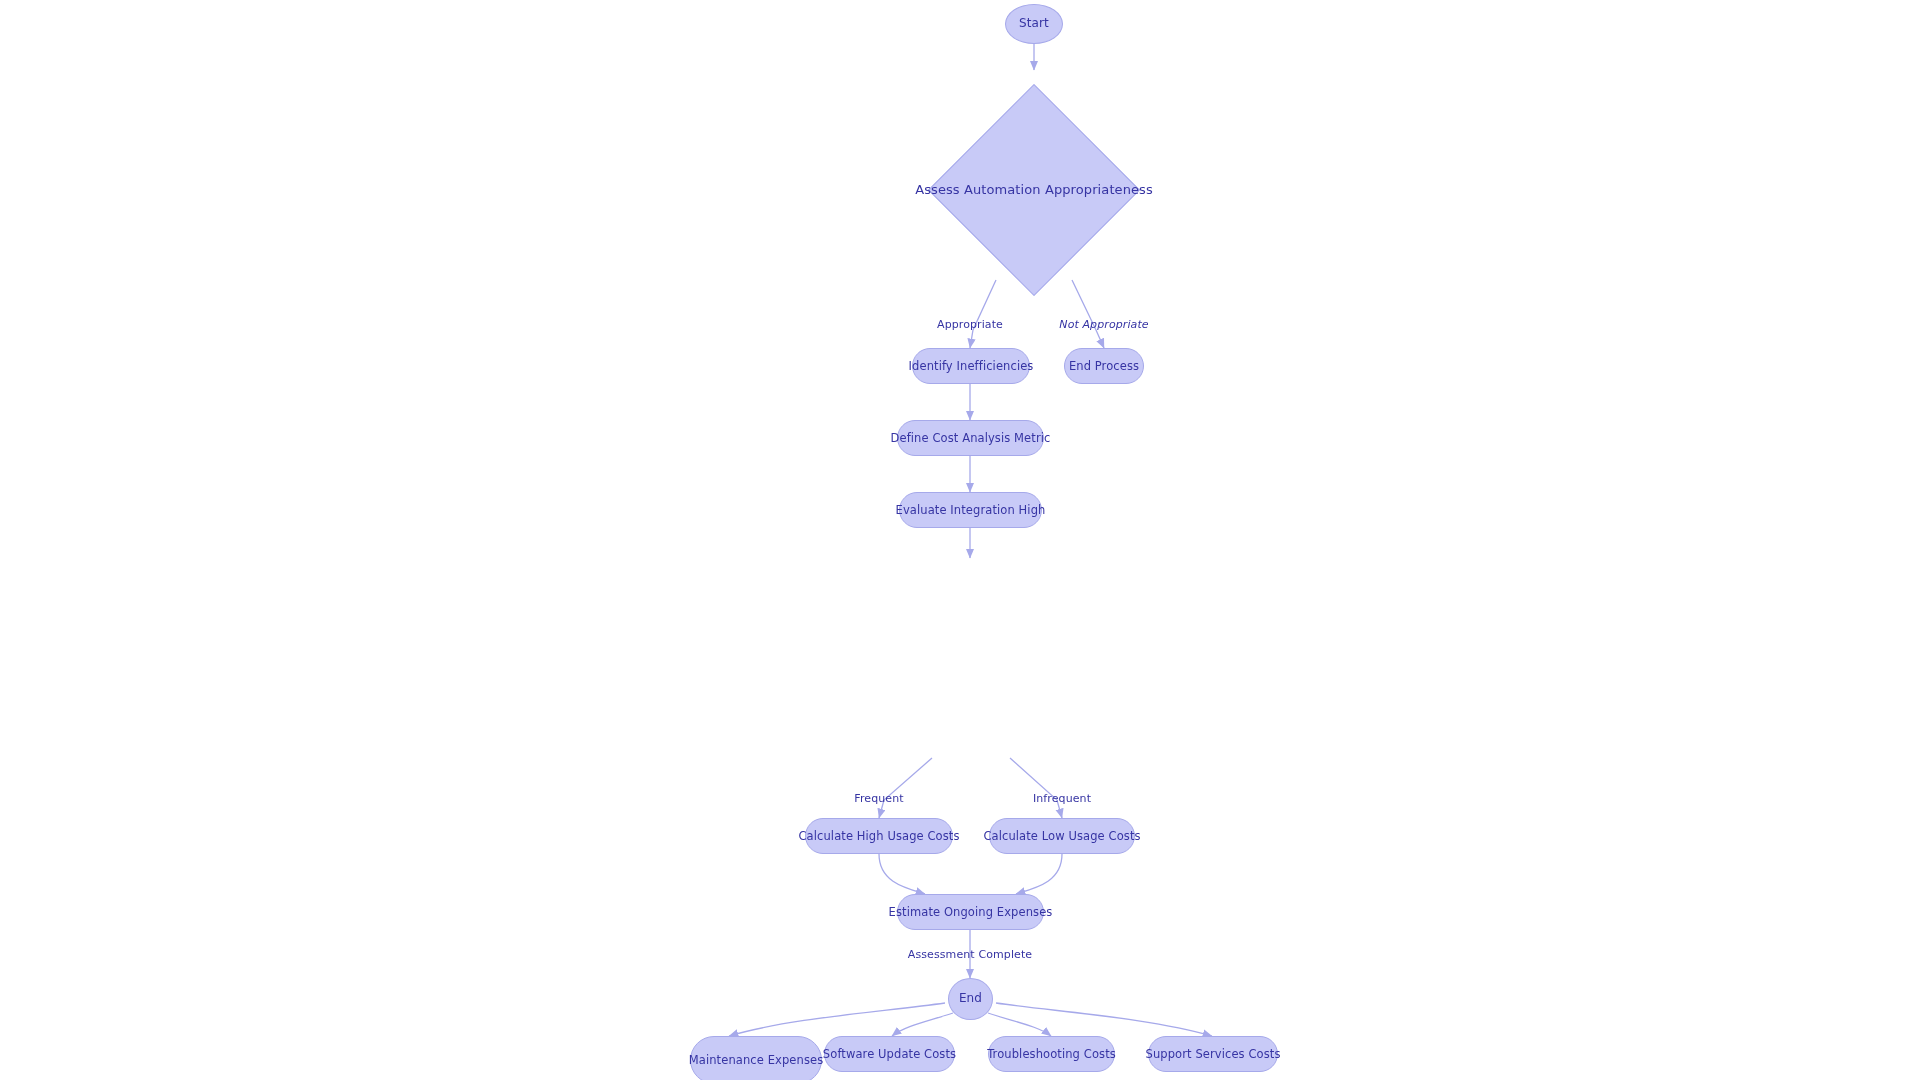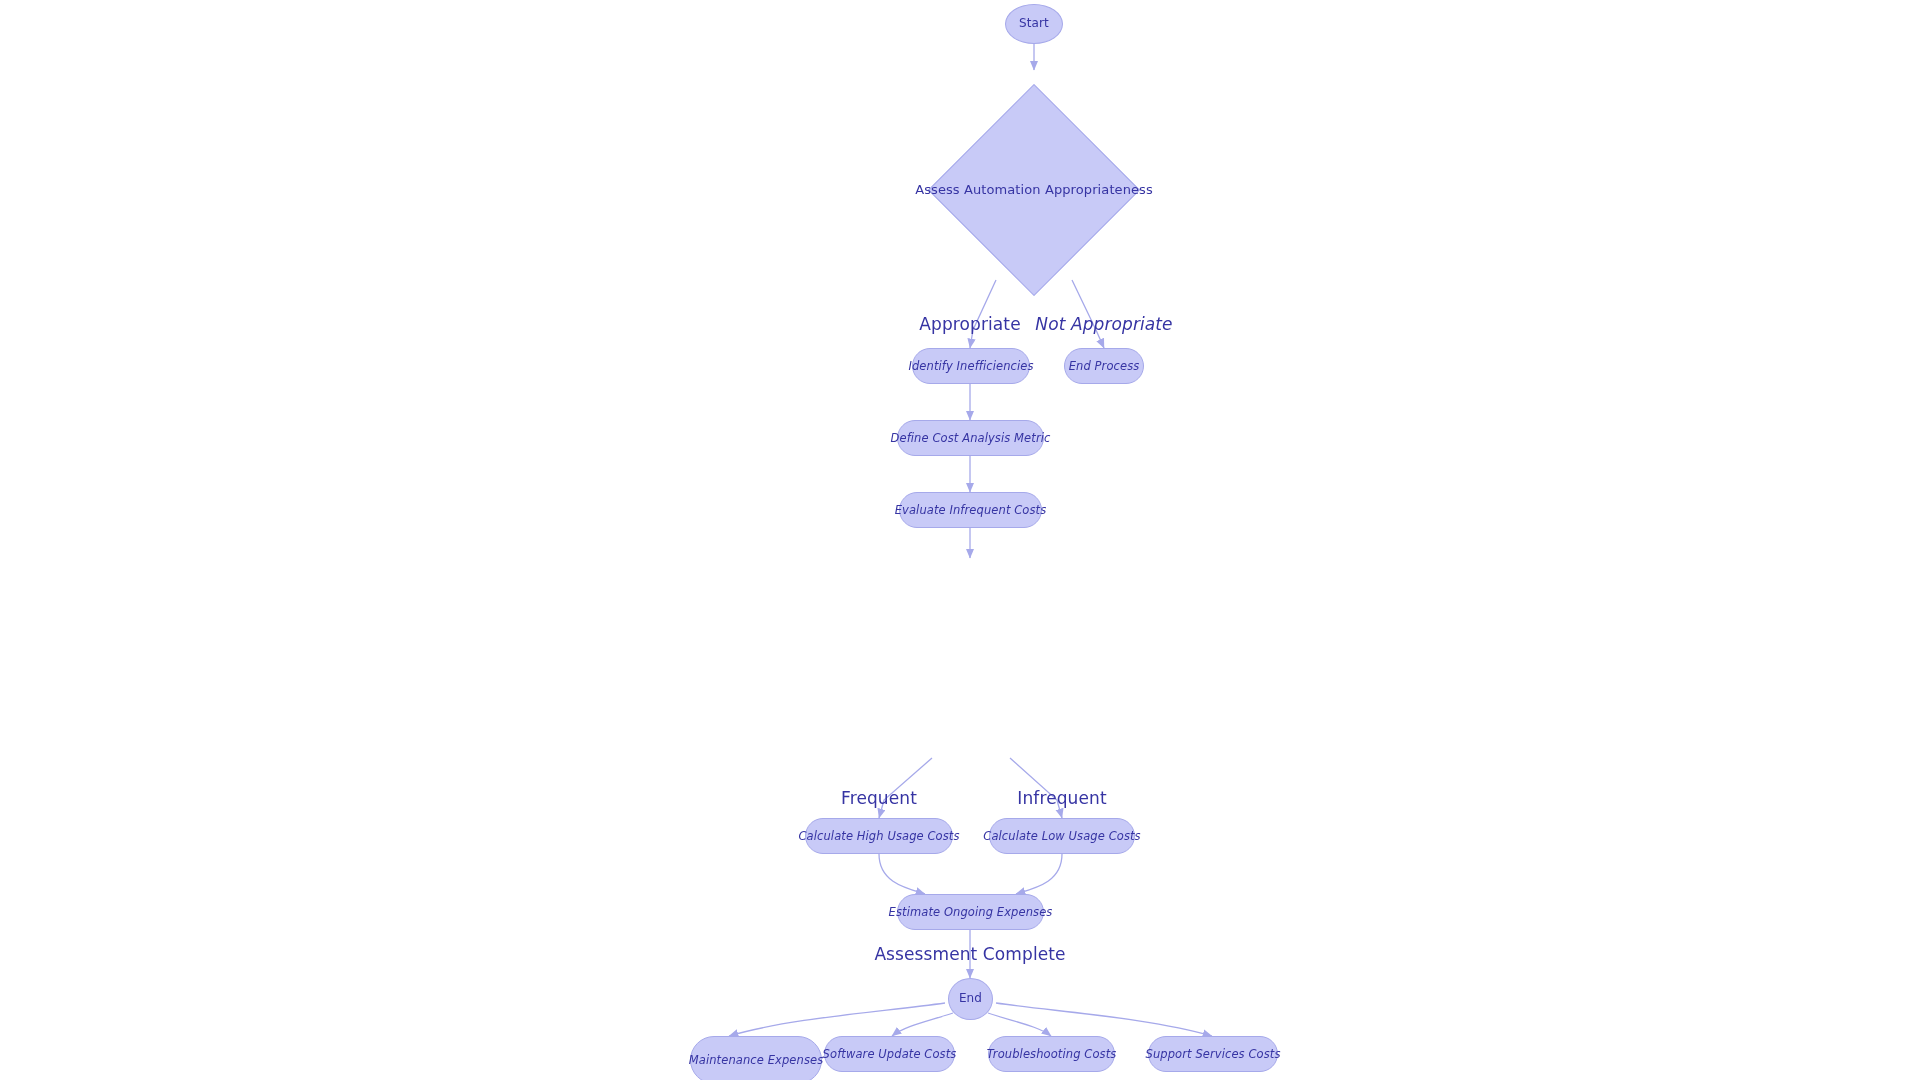--- a/index.html
+++ b/index.html
@@ -41,21 +41,20 @@
     line-height: 1.1;
     white-space: nowrap;
   }
   .node.terminal {
     border-radius: 50%;
     font-size: 12px;
   }
   .node.process {
     border-radius: 999px;
     padding: 0 14px;
-    font-style: italic;
   }
   .node.decision-box {
     background: transparent;
     border: none;
     color: #3634a3;
     font-size: 13px;
   }
   .decision-shape {
     position: absolute;
     left: 0;
@@ -68,21 +67,21 @@
     transform: rotate(45deg);
   }
   .decision-label {
     position: relative;
     z-index: 2;
     white-space: nowrap;
   }
   .edge-label {
     position: absolute;
     color: #3634a3;
-    font-size: 17px;
+    font-size: 11px;
     white-space: nowrap;
     transform: translate(-50%, -50%);
     background: transparent;
     letter-spacing: 0.1px;
   }
 </style>
 </head>
 <body>
 
 <div id="flowchart-root">
@@ -145,21 +144,21 @@
 
   <div class="node process" style="left:1064px; top:348px; width:80px; height:36px;">
     <span>End Process</span>
   </div>
 
   <div class="node process" style="left:897px; top:420px; width:147px; height:36px;">
     <span>Define Cost Analysis Metric</span>
   </div>
 
   <div class="node process" style="left:899px; top:492px; width:143px; height:36px;">
-    <span>Evaluate Infrequent Costs</span>
+    <span>Evaluate Integration High</span>
   </div>
 
 
   <div class="edge-label" style="left:879px; top:798px;">Frequent</div>
   <div class="edge-label" style="left:1062px; top:798px;">Infrequent</div>
 
   <div class="node process" style="left:805px; top:818px; width:148px; height:36px;">
     <span>Calculate High Usage Costs</span>
   </div>
 

